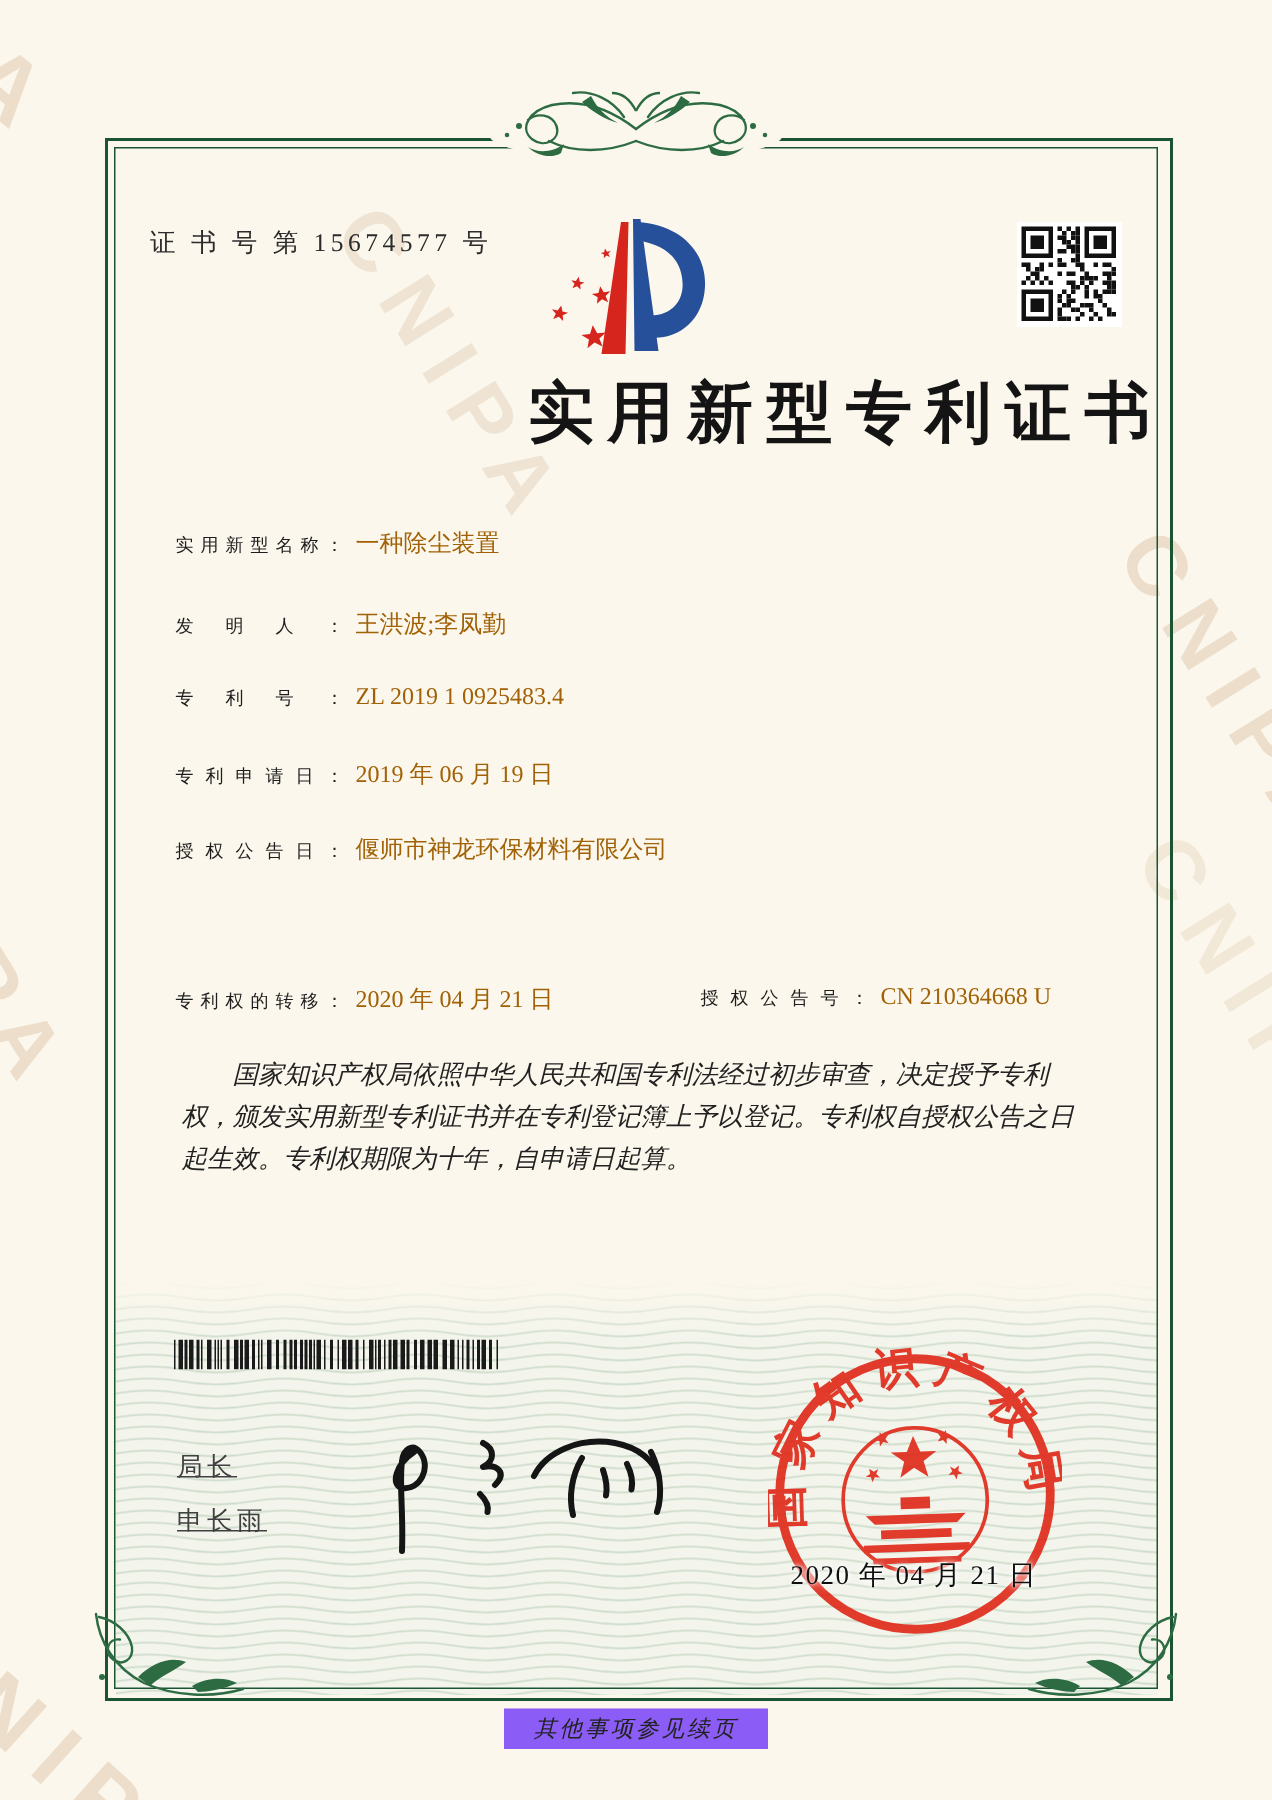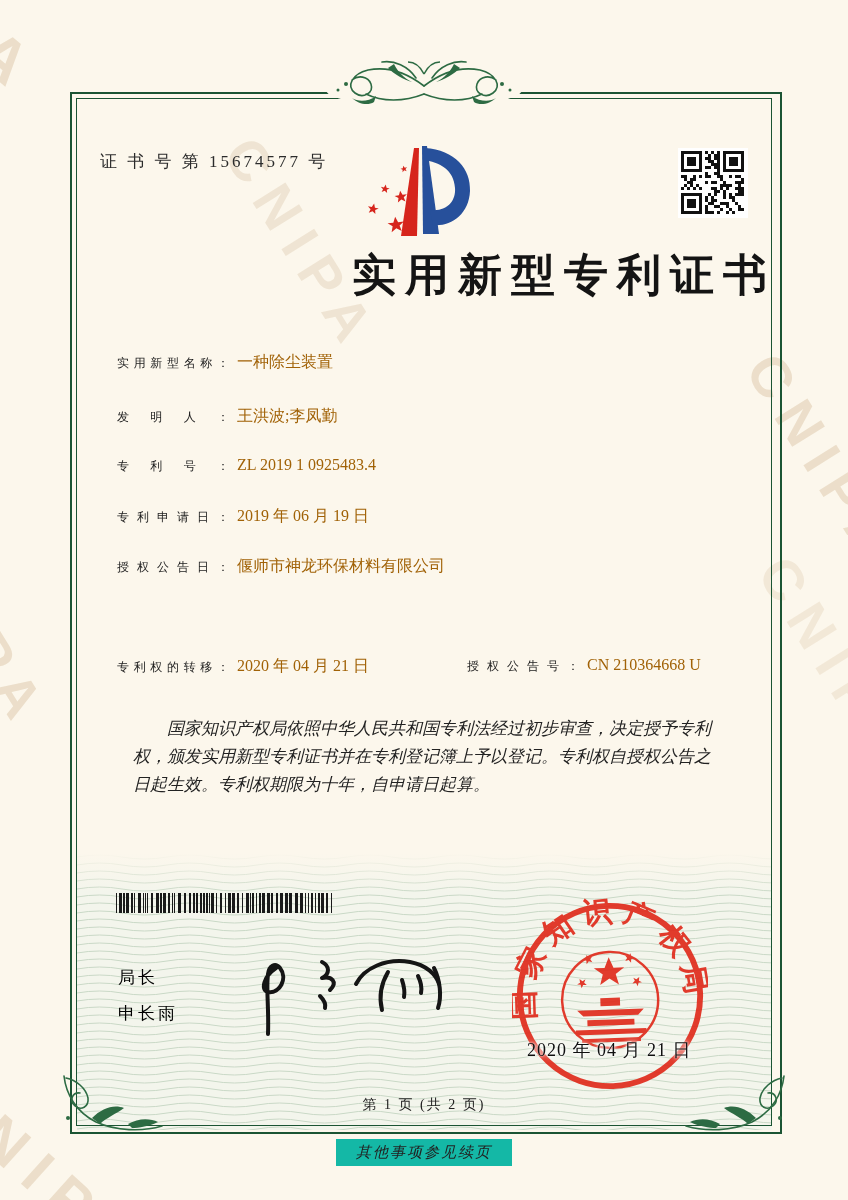--- a/index.html
+++ b/index.html
@@ -41,38 +41,38 @@
 
   .row{position:absolute;left:117px;z-index:4;height:24px;white-space:nowrap;}
   .lab{display:inline-block;width:112px;font-size:12px;text-align:justify;text-align-last:justify;
        vertical-align:baseline;color:#1d1d1d;}
   .val{font-size:16px;margin-left:8px;color:#a16207;}
   .r0{top:352px}.r1{top:406px}.r2{top:456px}.r3{top:506px}.r4{top:556px}.r5{top:606px}.r6{top:656px}
   .pair2{position:absolute;left:338px;top:0;white-space:nowrap;margin-left:12px;}
 
   .bodytext{position:absolute;left:117px;top:699px;width:616px;z-index:4;
             font-size:17px;line-height:28px;font-style:italic;color:#222;}
-  .bodytext p{margin:16px;text-indent:2em;}
+  .bodytext p{margin:4px;text-indent:2em;}
 
   .barcode{position:absolute;left:114px;top:893px;z-index:4;}
 
   .official{position:absolute;left:118px;z-index:4;font-family:"Liberation Sans","DejaVu Sans",sans-serif;
-            font-size:17px;letter-spacing:3px;color:#000000;}
+            font-size:17px;letter-spacing:3px;color:#404040;text-decoration:underline;}
   .off1{top:966px}.off2{top:1002px}
   .signature{position:absolute;left:248px;top:950px;width:210px;height:92px;z-index:4;}
 
   .seal{position:absolute;left:512px;top:898px;width:196px;height:196px;z-index:5;opacity:.9;}
   .sealdate{position:absolute;left:527px;top:1038px;width:170px;z-index:6;font-size:18px;
             letter-spacing:1px;color:#0f0f0f;white-space:nowrap;
             text-shadow:0 0 2px #fff,0 0 4px #fff,0 0 6px rgba(255,255,255,.8);}
 
   .pageno{position:absolute;left:72px;top:1096px;width:704px;z-index:4;text-align:center;
           font-size:14px;letter-spacing:2px;color:#222;}
   .note{position:absolute;left:50%;top:1139px;transform:translateX(-50%);z-index:4;
-        background:#14b8a6;padding:4px 20px;font-size:15px;font-style:italic;
+        background:#8b5cf6;padding:4px 20px;font-size:15px;font-style:italic;
         letter-spacing:2px;color:#222;white-space:nowrap;}
 </style>
 </head>
 <body>
 
 <div id="page">
 
   <span class="wm wm1">CNIPA</span>
   <span class="wm wm2">CNIPA</span>
   <span class="wm wm3">CNIPA</span>
@@ -372,16 +372,15 @@
         <rect x="-10" y="-2" width="20" height="8"></rect>
         <path d="M-34,10 L34,10 L28,16 L-28,16 Z"></path>
         <rect x="-24" y="20" width="48" height="6"></rect>
         <rect x="-36" y="30" width="72" height="5"></rect>
         <rect x="-30" y="39" width="60" height="4"></rect>
       </g>
     </g>
   </svg>
   <div class="sealdate">2020 年 04 月 21 日</div>
 
-  <div class="pageno">第 1 页 (共 2 页)</div>
   <div class="note">其他事项参见续页</div>
 
 </div>
 
 </body></html>

